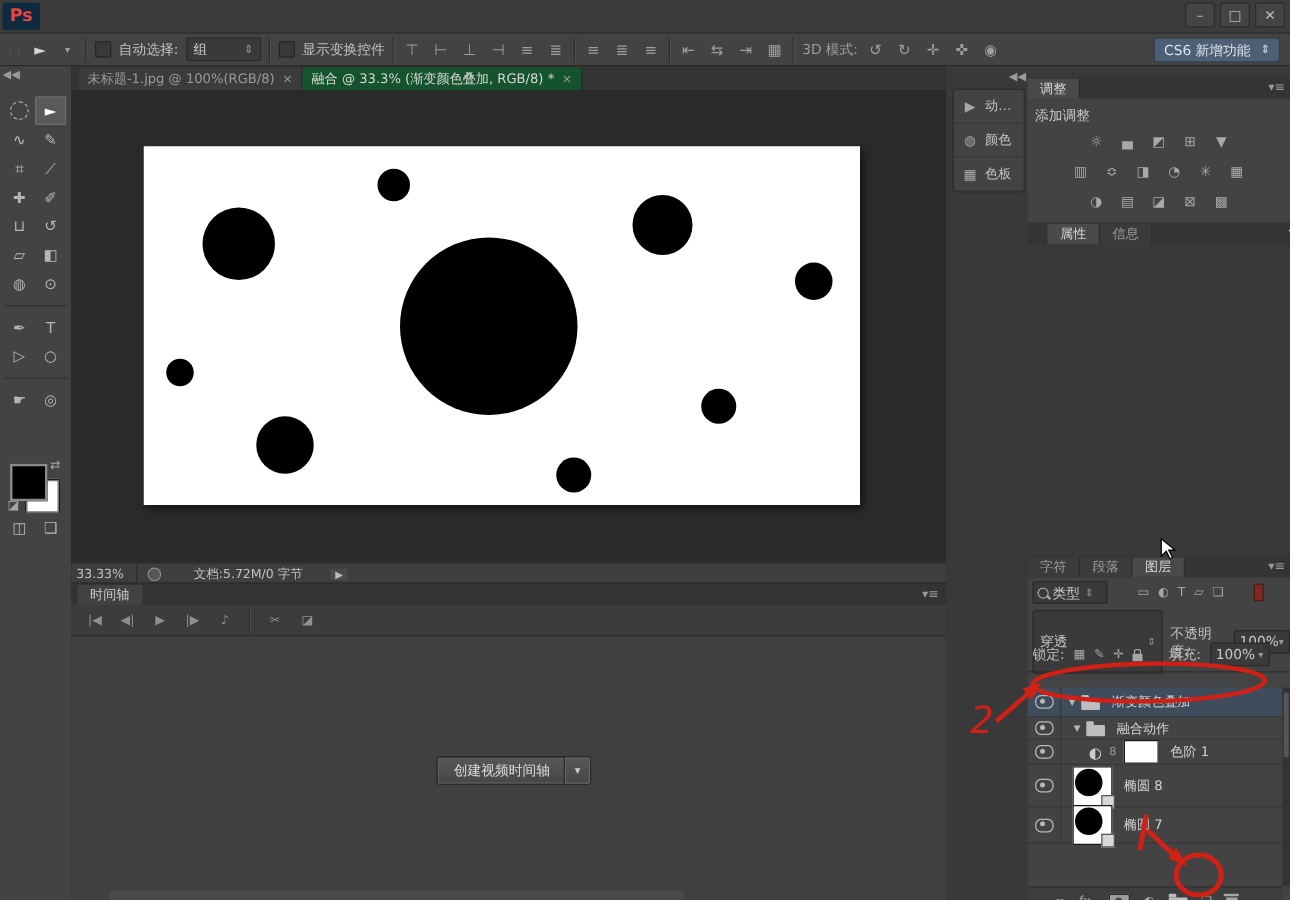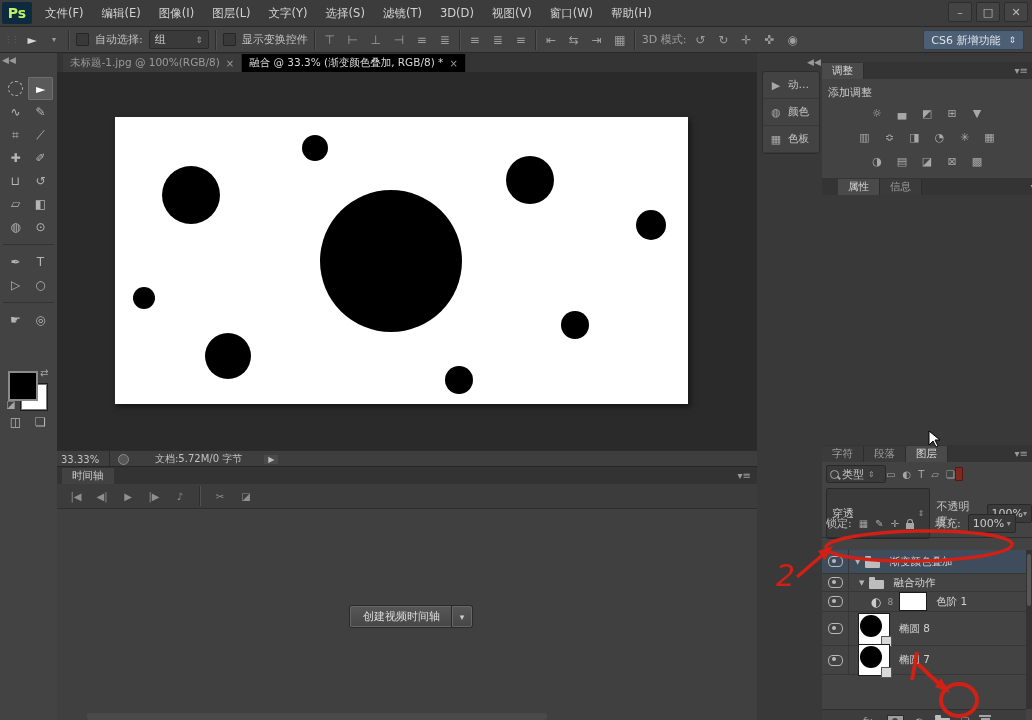--- a/index.html
+++ b/index.html
@@ -2,21 +2,21 @@
 <html><head>
 <meta charset="utf-8">
 <style>
   html,body{margin:0;padding:0;background:#1e1e1e;}
   #stage{position:relative;width:1032px;height:720px;overflow:hidden;
          font-family:"DejaVu Sans",sans-serif;font-size:11px;color:#cfcfcf;
          background:#3a3a3a;user-select:none;}
   .abs{position:absolute;}
   
   #menubar{left:0;top:0;width:1032px;height:26px;background:#3c3c3c;border-bottom:1px solid #2a2a2a;display:flex;align-items:center;}
-  #ps-logo{width:30px;height:22px;margin:2px 4px 2px 2px;background:#0d2a3f;color:#bef264;font-weight:bold;font-size:14px;display:flex;align-items:center;justify-content:center;border-radius:2px;}
+  #ps-logo{width:30px;height:22px;margin:2px 4px 2px 2px;background:#0d2a3f;color:#ef4444;font-weight:bold;font-size:14px;display:flex;align-items:center;justify-content:center;border-radius:2px;}
   .menu-item{padding:0 9px;line-height:26px;color:#d2d2d2;font-size:11.5px;}
   #win-controls{position:absolute;right:4px;top:2px;display:flex;gap:4px;}
   .win-btn{width:22px;height:18px;display:flex;align-items:center;justify-content:center;color:#bdbdbd;font-size:11px;background:#444;border:1px solid #2c2c2c;border-radius:2px;}
   
   #optionsbar{left:0;top:27px;width:1032px;height:26px;background:#434343;border-bottom:1px solid #282828;display:flex;align-items:center;gap:6px;padding-left:4px;box-sizing:border-box;}
   .vsep{width:1px;height:20px;background:#2e2e2e;border-right:1px solid #505050;}
   .opt-icon{min-width:16px;text-align:center;color:#9e9e9e;font-size:12px;}
   .checkbox{width:11px;height:11px;background:#393939;border:1px solid #262626;border-radius:1px;}
   .combo{height:17px;background:#3a3a3a;border:1px solid #2a2a2a;border-radius:2px;display:flex;align-items:center;gap:6px;padding:0 5px;color:#cfcfcf;}
   .combo .car{color:#9a9a9a;font-size:9px;}
@@ -33,21 +33,21 @@
   #bg-swatch{position:absolute;left:12px;top:12px;width:26px;height:26px;background:#fff;border:1px solid #1d1d1d;box-shadow:0 0 0 1px #777 inset;}
   #fg-swatch{position:absolute;left:0;top:0;width:26px;height:26px;background:#000;border:2px solid #8a8a8a;}
   #swap-arrows{position:absolute;left:32px;top:-4px;color:#a5a5a5;font-size:10px;}
   #mini-swatch{position:absolute;left:-2px;top:28px;color:#a5a5a5;font-size:10px;}
   #tool-extras{position:absolute;left:3px;top:357px;width:51px;display:flex;}
   
   #docarea{left:57px;top:53px;width:700px;height:413px;background:#2a2a2a;}
   #tabbar{position:absolute;left:0;top:0;width:700px;height:19px;background:#343434;display:flex;align-items:flex-end;padding-left:6px;box-sizing:border-box;}
   .doctab{height:18px;display:flex;align-items:center;gap:6px;padding:0 7px;font-size:10.5px;border-right:1px solid #2a2a2a;}
   .doctab.inactive{background:#3b3b3b;color:#9a9a9a;}
-  .doctab.active{background:#000000;color:#d8d8d8;}
+  .doctab.active{background:#14532d;color:#d8d8d8;}
   .tab-close{color:#9a9a9a;font-size:10px;}
   #artboard{position:absolute;left:58px;top:64px;width:573px;height:287px;background:#fff;box-shadow:2px 3px 6px rgba(0,0,0,.55);}
   .blob{position:absolute;background:#000;border-radius:50%;}
   #statusbar{position:absolute;left:0;top:397px;width:700px;height:16px;background:#3e3e3e;border-top:1px solid #2c2c2c;display:flex;align-items:center;font-size:10px;color:#c2c2c2;}
   #zoom-field{width:48px;padding-left:4px;}
   #status-divider{width:1px;height:16px;background:#2c2c2c;margin-right:8px;}
   #status-circle{width:9px;height:9px;border:1px solid #8a8a8a;border-radius:50%;background:#565656;margin-right:26px;}
   #status-play{margin-left:22px;color:#bdbdbd;background:#4a4a4a;padding:0 4px;font-size:8px;}
   
   #timeline{left:57px;top:466px;width:700px;height:254px;background:#404040;border-top:1px solid #262626;}
@@ -114,33 +114,20 @@
   
   #cursor{left:928px;top:430px;pointer-events:none;}
 </style>
 </head>
 <body>
 
 <div id="stage">
 
   <div class="abs" id="menubar">
     <div id="ps-logo">Ps</div>
-    <div id="menu-items" style="display:flex;">
-        <div class="menu-item">文件(F)</div>
-        <div class="menu-item">编辑(E)</div>
-        <div class="menu-item">图像(I)</div>
-        <div class="menu-item">图层(L)</div>
-        <div class="menu-item">文字(Y)</div>
-        <div class="menu-item">选择(S)</div>
-        <div class="menu-item">滤镜(T)</div>
-        <div class="menu-item">3D(D)</div>
-        <div class="menu-item">视图(V)</div>
-        <div class="menu-item">窗口(W)</div>
-        <div class="menu-item">帮助(H)</div>
-      </div>
     <div id="win-controls">
         <div class="win-btn">–</div>
         <div class="win-btn">□</div>
         <div class="win-btn">✕</div>
       </div>
   </div>
 
   <div class="abs" id="optionsbar">
     <span style="color:#6a6a6a;font-size:8px;letter-spacing:-1px;">⋮⋮</span>
     <span class="opt-icon" style="color:#d5d5d5;">►</span>
@@ -339,21 +326,21 @@
     </div>
 
     <div class="panel-tabs" style="left:65px;top:392px;" id="layers-tabs">
       <div class="ptab">字符</div>
         <div class="ptab">段落</div>
         <div class="ptab active">图层</div>
         <div class="pmenu">▾≡</div>
     </div>
     <div class="panel-body" id="layers-body">
 
-      <div style="position:absolute;left:4px;top:3px;display:flex;align-items:center;gap:0;">
+      <div style="position:absolute;left:4px;top:3px;display:flex;align-items:center;gap:24px;">
         <span class="fieldbox" style="width:58px;height:16px;">
           <span class="i-mag"></span>
           <span>类型</span>
           <span style="margin-left:4px;font-size:8px;color:#999;">⇕</span>
         </span>
         <span class="filter-icons" id="layer-filter-icons">
             <span>▭</span>
             <span>◐</span>
             <span>T</span>
             <span>▱</span>

